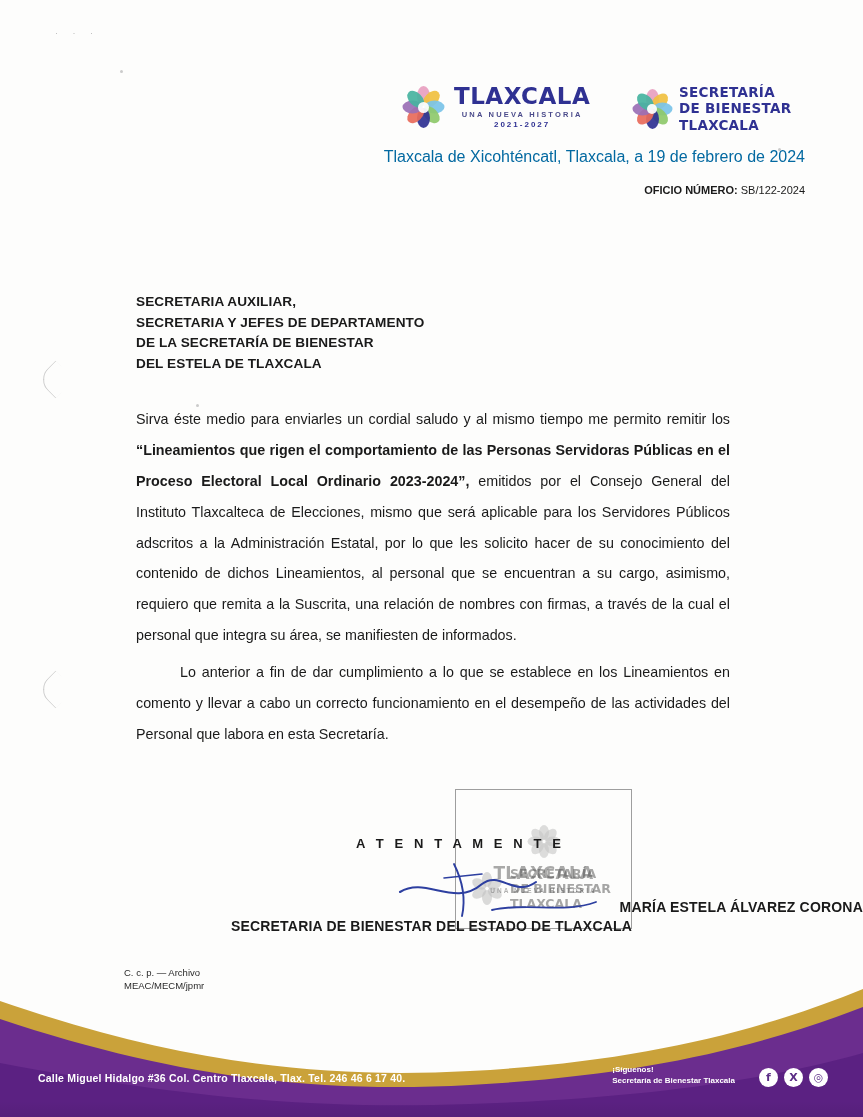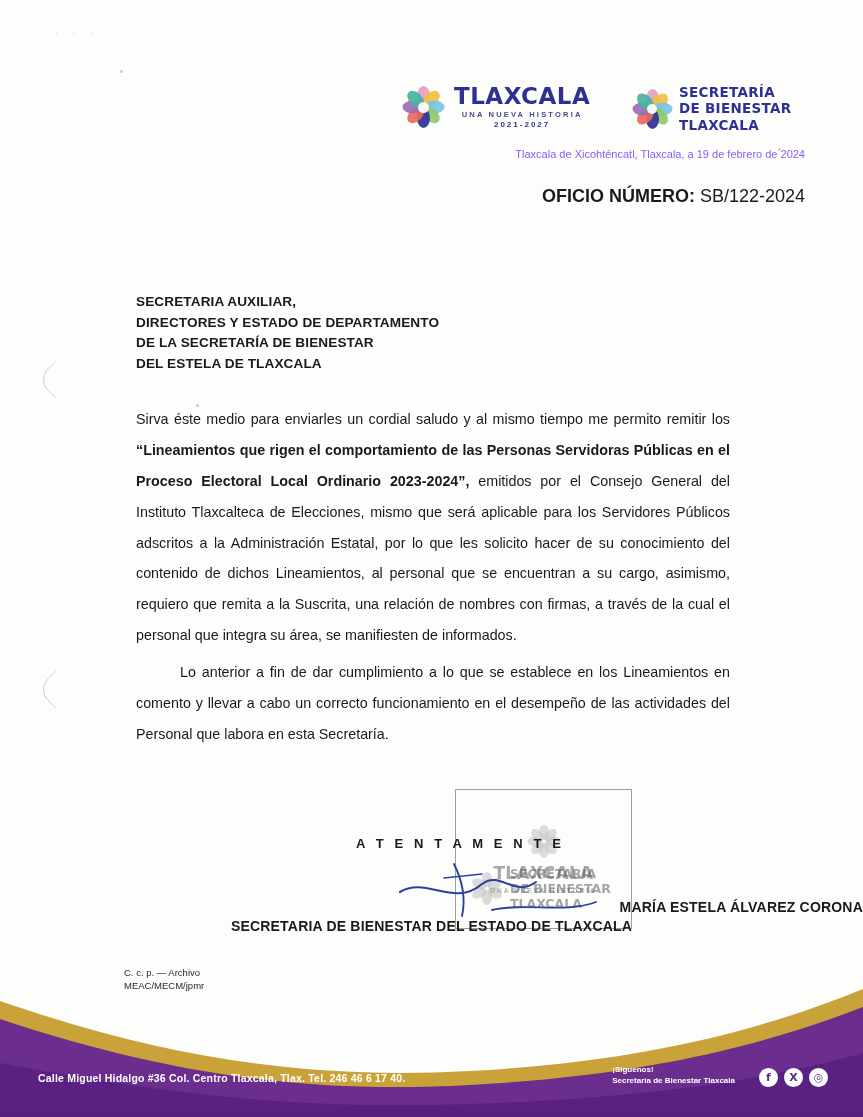--- a/index.html
+++ b/index.html
@@ -118,28 +118,28 @@
     line-height: 1.22;
     color: #2f3192;
     letter-spacing: 0.3px;
   }
 
   
   .dateline {
     position: absolute;
     right: 58px;
     top: 148px;
-    font-size: 11px;
-    color: #8b5cf6;
+    font-size: 16px;
+    color: #0369a1;
   }
   .oficio {
     position: absolute;
     right: 58px;
     top: 181px;
-    font-size: 18px;
+    font-size: 11px;
     line-height: 1.75;
   }
   .oficio b { font-weight: bold; }
 
   .addressee {
     position: absolute;
     left: 136px;
     top: 292px;
     font-size: 13.6px;
     font-weight: bold;
@@ -393,21 +393,21 @@
 
   <div class="oficio">
     <div>
       <b>OFICIO NÚMERO:</b>
       <span>SB/122-2024</span>
     </div>
   </div>
 
   <div class="addressee">
     <div>SECRETARIA AUXILIAR,</div>
-    <div>DIRECTORES Y ESTADO DE DEPARTAMENTO</div>
+    <div>SECRETARIA Y JEFES DE DEPARTAMENTO</div>
     <div>DE LA SECRETARÍA DE BIENESTAR</div>
     <div>DEL ESTELA DE TLAXCALA</div>
   </div>
 
   <div class="body-text">
     <p><span>Sirva éste medio para enviarles un cordial saludo y al mismo tiempo me permito remitir los </span><b>“Lineamientos que rigen el comportamiento de las Personas Servidoras Públicas en el Proceso Electoral Local Ordinario 2023-2024”,</b><span> emitidos por el Consejo General del Instituto Tlaxcalteca de Elecciones, mismo que será aplicable para los Servidores Públicos adscritos a la Administración Estatal, por lo que les solicito hacer de su conocimiento del contenido de dichos Lineamientos, al personal que se encuentran a su cargo, asimismo, requiero que remita a la Suscrita, una relación de nombres con firmas, a través de la cual el personal que integra su área, se manifiesten de informados.</span></p>
     <p class="ind">Lo anterior a fin de dar cumplimiento a lo que se establece en los Lineamientos en comento y llevar a cabo un correcto funcionamiento en el desempeño de las actividades del Personal que labora en esta Secretaría.</p>
   </div>
 
 

